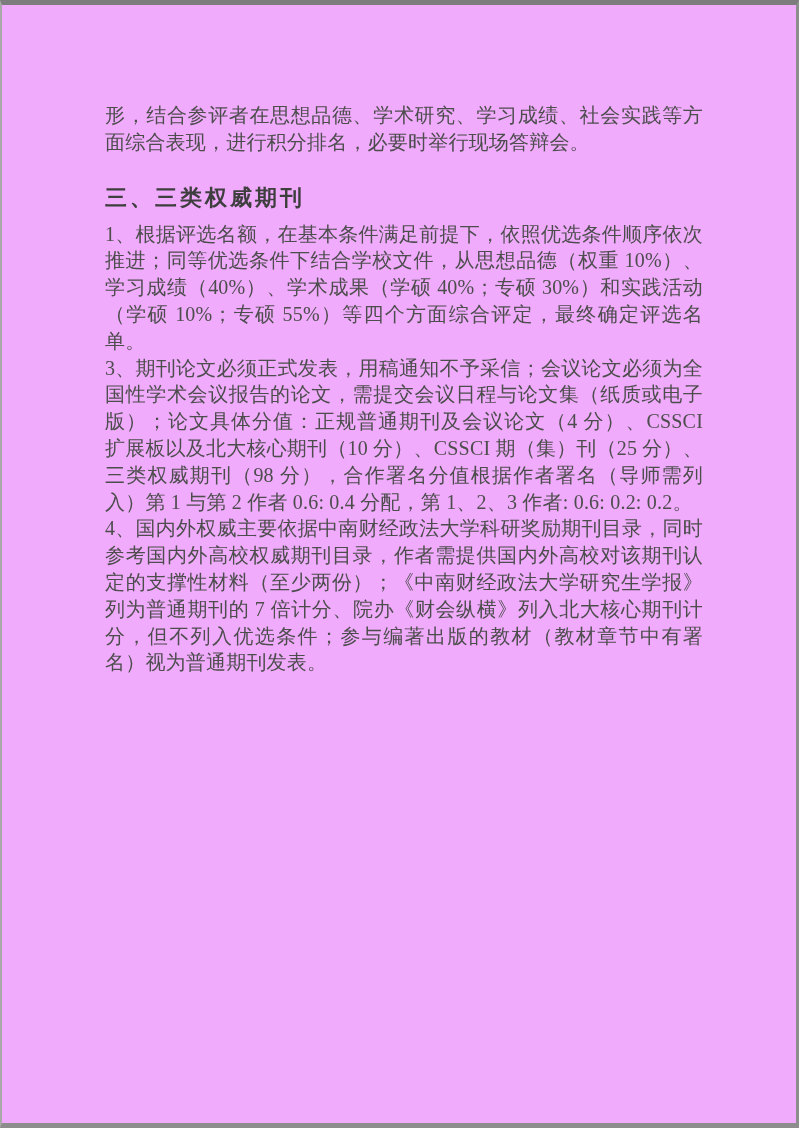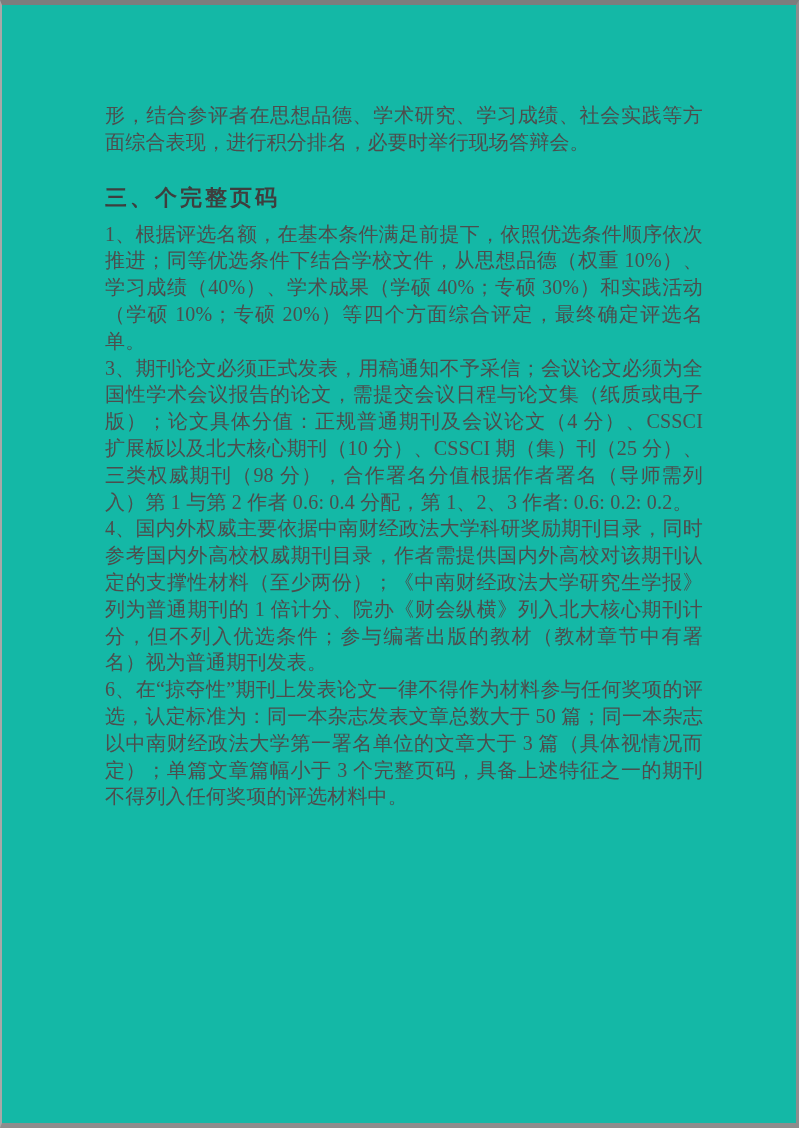--- a/index.html
+++ b/index.html
@@ -4,21 +4,21 @@
 <style>
   html, body {
     margin: 0;
     padding: 0;
     background: #8a8a8a;
   }
   .page {
     position: relative;
     width: 799px;
     height: 1128px;
-    background: #14b8a6;
+    background: #f0abfc;
     box-sizing: border-box;
     border-top: 5px solid #7d7d7d;
     border-bottom: 5px solid #8d8d8d;
     border-left: 2px solid #a8a8a8;
     border-right: 3px solid #8d8d8d;
     overflow: hidden;
     font-family: "Liberation Serif", "DejaVu Serif", serif;
   }
   .content {
     position: absolute;
@@ -44,19 +44,18 @@
     color: #3e3e3e;
     white-space: pre-line;
   }
 </style>
 </head>
 <body>
 
 <div class="page">
   <div class="content">
     <p class="para">形，结合参评者在思想品德、学术研究、学习成绩、社会实践等方面综合表现，进行积分排名，必要时举行现场答辩会。</p>
-    <h2 class="heading">三、个完整页码</h2>
-    <p class="para">1、根据评选名额，在基本条件满足前提下，依照优选条件顺序依次推进；同等优选条件下结合学校文件，从思想品德（权重 10%）、学习成绩（40%）、学术成果（学硕 40%；专硕 30%）和实践活动（学硕 10%；专硕 20%）等四个方面综合评定，最终确定评选名单。</p>
+    <h2 class="heading">三、三类权威期刊</h2>
+    <p class="para">1、根据评选名额，在基本条件满足前提下，依照优选条件顺序依次推进；同等优选条件下结合学校文件，从思想品德（权重 10%）、学习成绩（40%）、学术成果（学硕 40%；专硕 30%）和实践活动（学硕 10%；专硕 55%）等四个方面综合评定，最终确定评选名单。</p>
     <p class="para">3、期刊论文必须正式发表，用稿通知不予采信；会议论文必须为全国性学术会议报告的论文，需提交会议日程与论文集（纸质或电子版）；论文具体分值：正规普通期刊及会议论文（4 分）、CSSCI 扩展板以及北大核心期刊（10 分）、CSSCI 期（集）刊（25 分）、三类权威期刊（98 分），合作署名分值根据作者署名（导师需列入）第 1 与第 2 作者 0.6: 0.4 分配，第 1、2、3 作者: 0.6: 0.2: 0.2。</p>
-    <p class="para">4、国内外权威主要依据中南财经政法大学科研奖励期刊目录，同时参考国内外高校权威期刊目录，作者需提供国内外高校对该期刊认定的支撑性材料（至少两份）；《中南财经政法大学研究生学报》列为普通期刊的 1 倍计分、院办《财会纵横》列入北大核心期刊计分，但不列入优选条件；参与编著出版的教材（教材章节中有署名）视为普通期刊发表。</p>
-    <p class="para">6、在“掠夺性”期刊上发表论文一律不得作为材料参与任何奖项的评选，认定标准为：同一本杂志发表文章总数大于 50 篇；同一本杂志以中南财经政法大学第一署名单位的文章大于 3 篇（具体视情况而定）；单篇文章篇幅小于 3 个完整页码，具备上述特征之一的期刊不得列入任何奖项的评选材料中。</p>
+    <p class="para">4、国内外权威主要依据中南财经政法大学科研奖励期刊目录，同时参考国内外高校权威期刊目录，作者需提供国内外高校对该期刊认定的支撑性材料（至少两份）；《中南财经政法大学研究生学报》列为普通期刊的 7 倍计分、院办《财会纵横》列入北大核心期刊计分，但不列入优选条件；参与编著出版的教材（教材章节中有署名）视为普通期刊发表。</p>
   </div>
 </div>
 
 </body></html>

